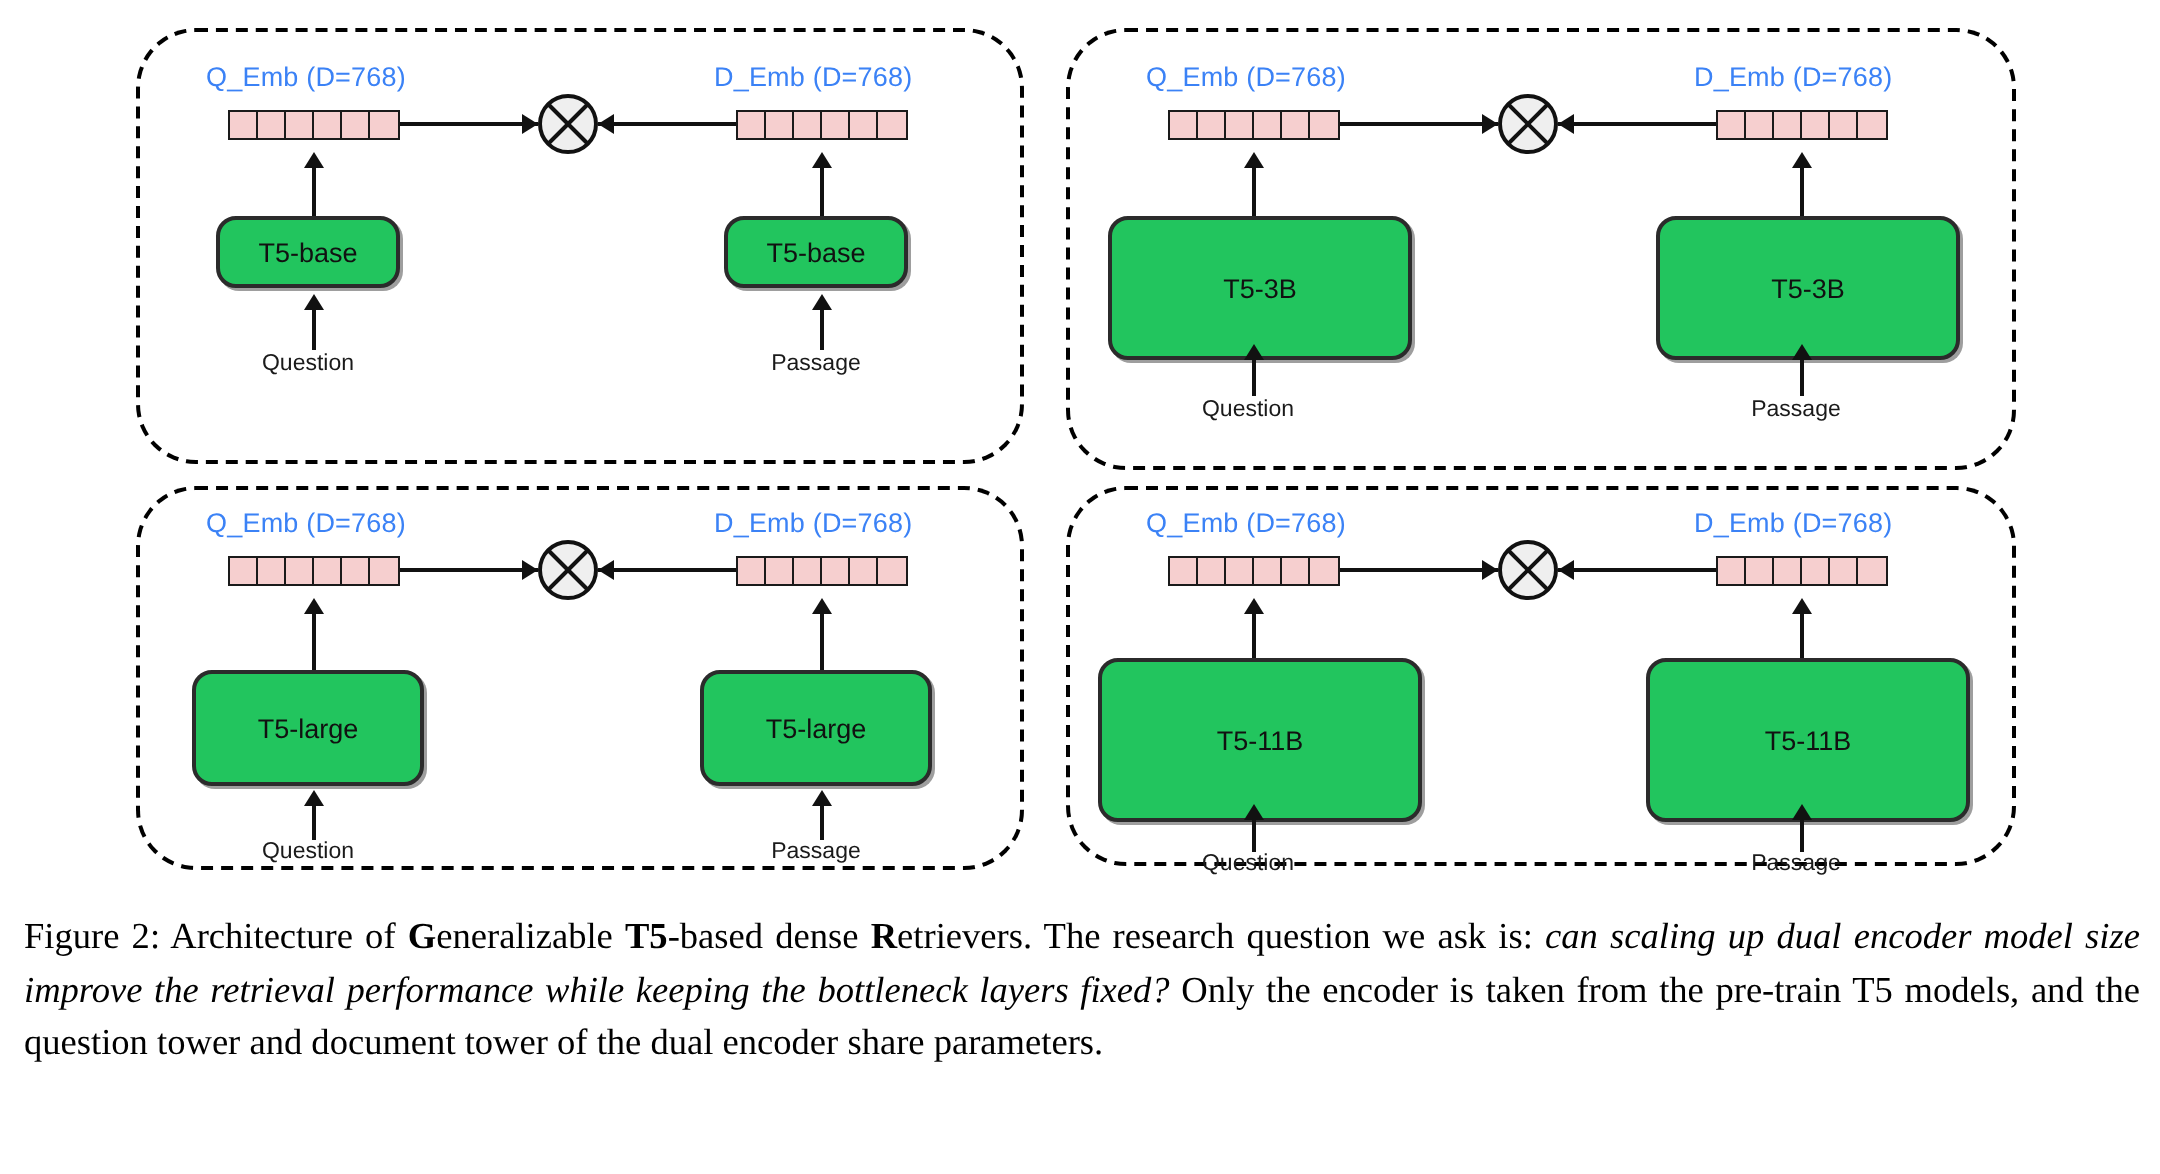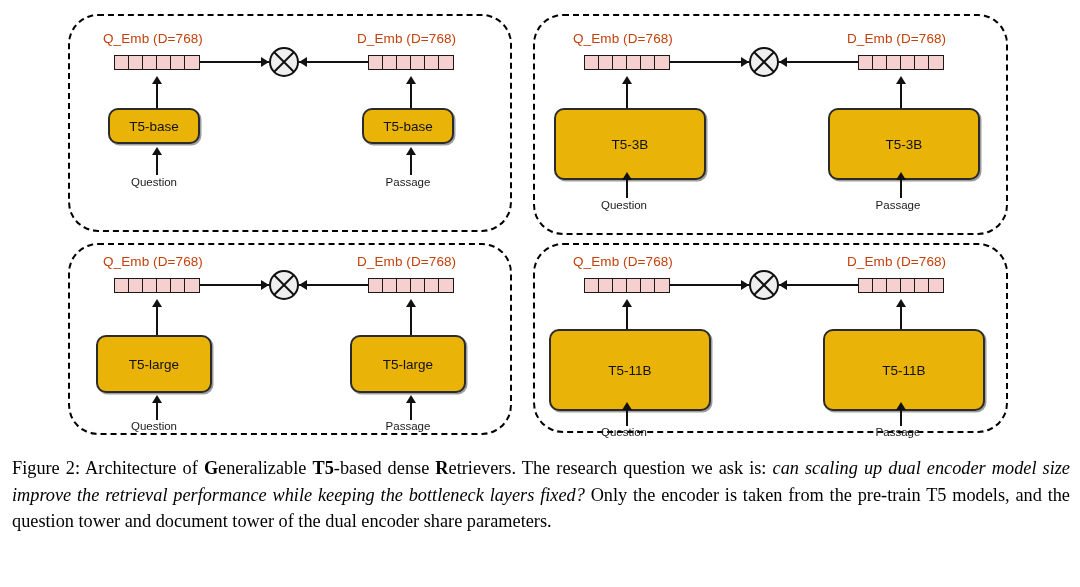--- a/index.html
+++ b/index.html
@@ -25,21 +25,21 @@
 
   
   .tower{position:absolute;top:0;height:100%;}
 
   .emb-label{
     position:absolute;
     font-size:13.5px;
     line-height:14px;
     white-space:nowrap;
     letter-spacing:.1px;
-    color:#c2410c;
+    color:#3b82f6;
   }
 
   
   .emb-strip{
     position:absolute;
     display:flex;
     height:15px;
     border:1.4px solid #1a1a1a;
     box-sizing:border-box;
     background:#f6cfcf;
@@ -47,21 +47,21 @@
   .emb-cell{
     width:14px;height:100%;
     border-right:1.4px solid #1a1a1a;
     box-sizing:border-box;
   }
   .emb-cell:last-child{border-right:none;}
 
   
   .model-box{
     position:absolute;
-    background:#eab308;
+    background:#22c55e;
     border:2px solid #2b2b2b;
     border-radius:10px;
     box-sizing:border-box;
     display:flex;align-items:center;justify-content:center;
     font-size:13.5px;
     color:#111;
     box-shadow:1.5px 1.5px 0 rgba(40,40,40,.45);
   }
 
   .io-label{

